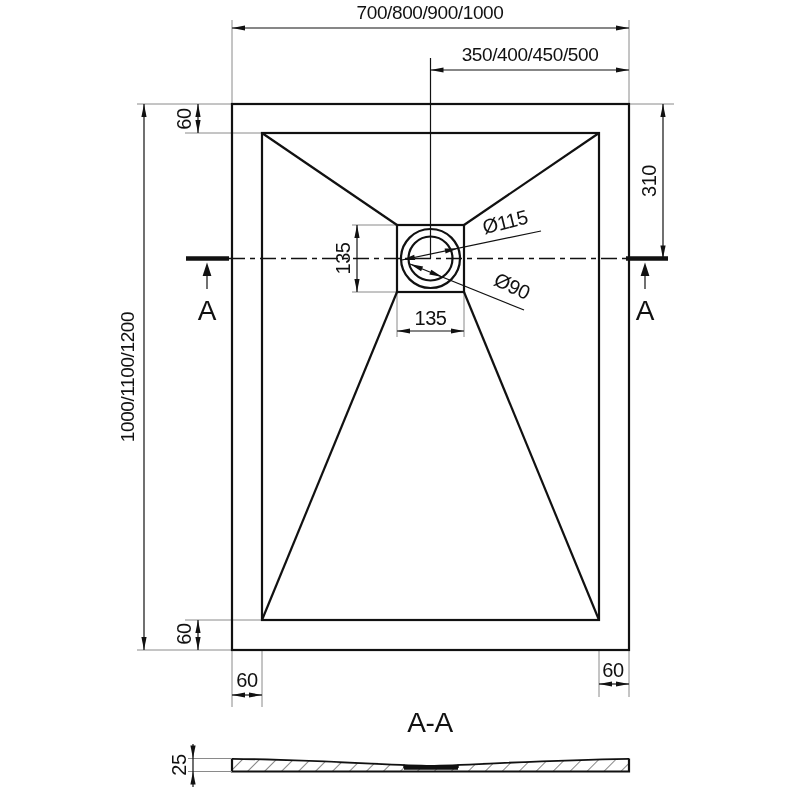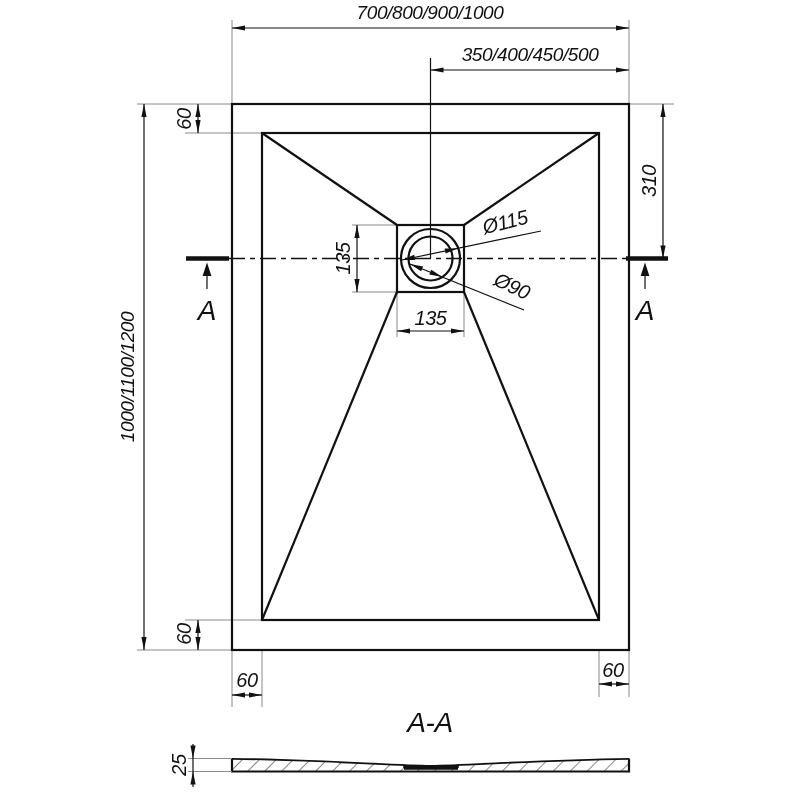--- a/index.html
+++ b/index.html
@@ -1,16 +1,16 @@
 <!DOCTYPE html>
 <html><head>
 <meta charset="utf-8">
 <style>
   html,body{margin:0;padding:0;background:#ffffff;}
-  .canvas{position:relative;width:800px;height:800px;background:#c4b5fd;overflow:hidden;font-style:italic;}
+  .canvas{position:relative;width:800px;height:800px;background:#c4b5fd;overflow:hidden;}
   svg{display:block;}
   svg text{font-family:"Liberation Sans", sans-serif;fill:#111111;letter-spacing:-0.4px;}
   .obj{stroke:#111111;stroke-width:2.2;fill:none;}
   .obj-thin{stroke:#111111;stroke-width:1.8;fill:none;}
   .ext{stroke:#8a8a8a;stroke-width:1;fill:none;}
   .dim{stroke:#111111;stroke-width:1.2;fill:none;}
   .arr{fill:#111111;stroke:none;}
   .cl-dash{stroke:#111111;stroke-width:1.3;fill:none;stroke-dasharray:16 5 5 5;}
   .cl-thick{stroke:#111111;stroke-width:4.5;fill:none;}
   .t-dim{font-size:20px;}

